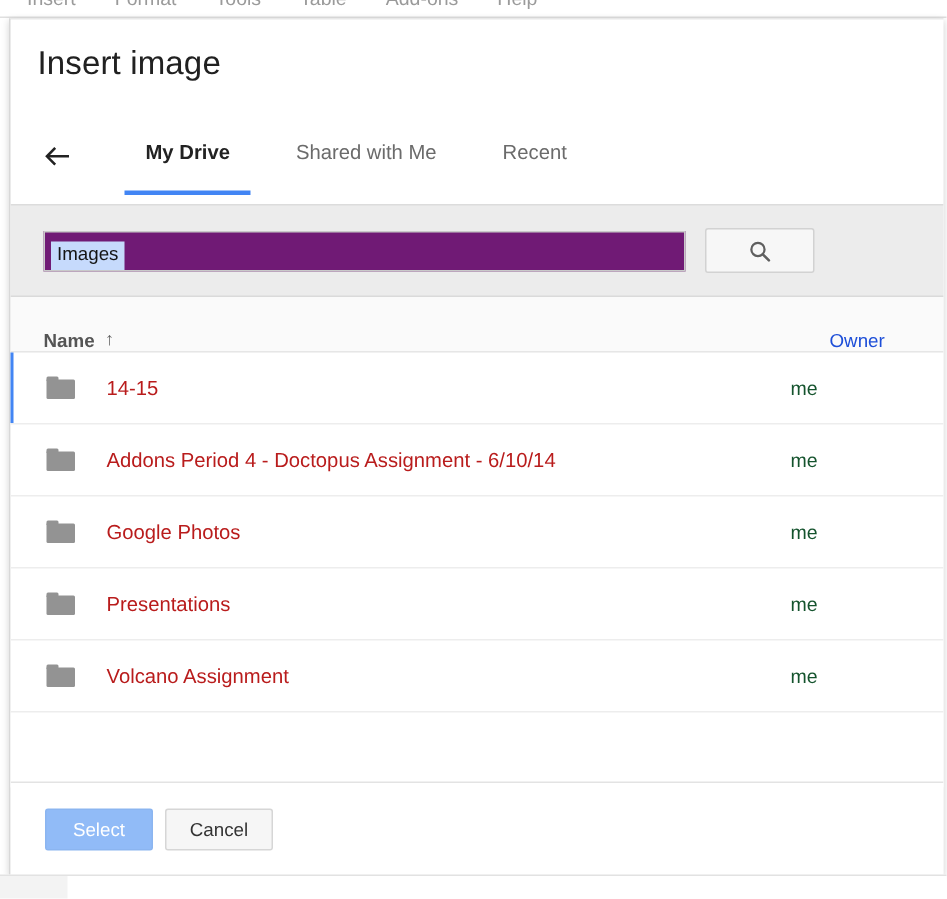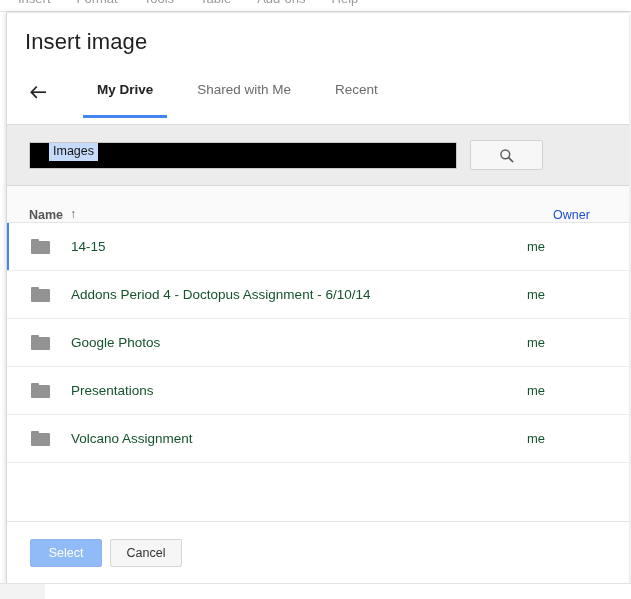--- a/index.html
+++ b/index.html
@@ -56,21 +56,21 @@
     color: #212121;
     padding: 16px 0 0 18px;
     letter-spacing: .1px;
     font-weight: 400;
   }
 
   
   .tabstrip {
     position: relative;
     height: 48px;
-    margin-top: 21px;
+    margin-top: 33px;
     display: flex;
     align-items: flex-start;
     padding-left: 18px;
     box-sizing: border-box;
   }
   .back-arrow {
     width: 26px;
     height: 26px;
     display: flex;
     align-items: center;
@@ -112,25 +112,25 @@
     border-bottom: 1px solid #dadada;
     height: 62px;
     display: flex;
     align-items: center;
     padding-left: 22px;
     box-sizing: border-box;
   }
   .search-input-wrap {
     width: 428px;
     height: 27px;
-    background: #000000;
+    background: #701a75;
     border: 1px solid #c9c9c9;
     display: flex;
-    align-items: flex-start;
-    padding: 0 19px;
+    align-items: flex-end;
+    padding: 0 4px;
     box-sizing: border-box;
   }
   .search-token {
     background: #c6dafc;
     color: #141414;
     font-size: 12.5px;
     padding: 2px 4px 3px 4px;
     line-height: 1.05;
     white-space: nowrap;
   }
@@ -223,21 +223,21 @@
   .folder-icon .body-part {
     position: absolute;
     left: 0; top: 2px;
     width: 19px;
     height: 13px;
     background: #939393;
     border-radius: 0 1px 1px 1px;
   }
   .file-name {
     font-size: 13.5px;
-    color: #14532d;
+    color: #b91c1c;
     white-space: nowrap;
   }
   .file-owner {
     position: absolute;
     left: 520px;
     font-size: 13px;
     color: #14532d;
   }
   .list-filler {
     height: 50px;

